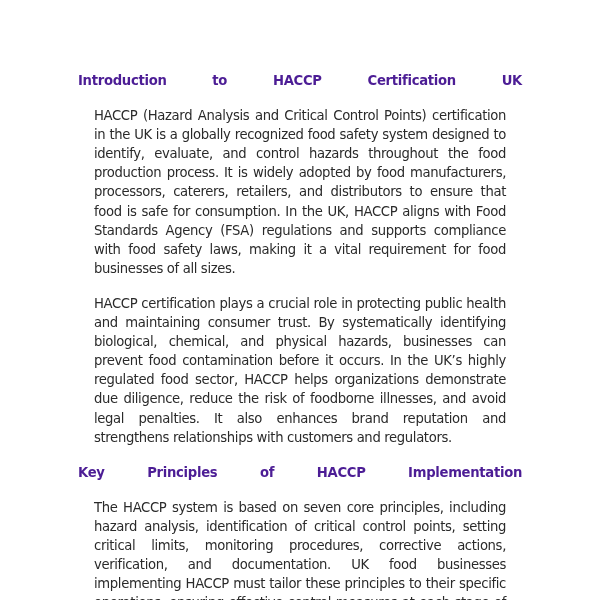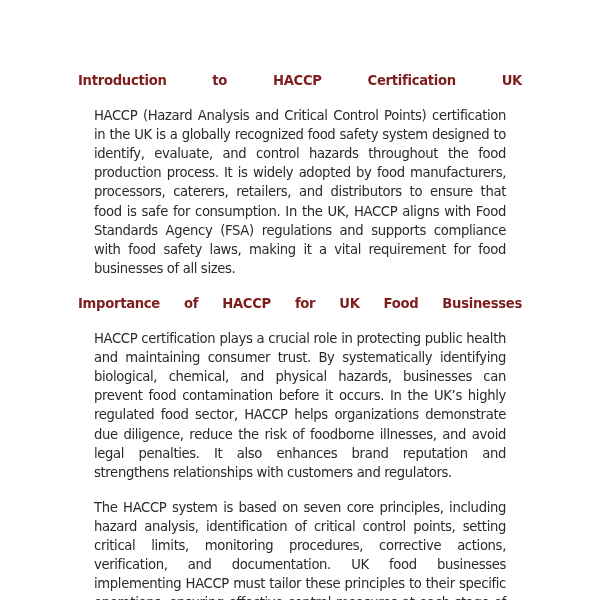--- a/index.html
+++ b/index.html
@@ -17,21 +17,21 @@
       width: 444px;
       font-family: "DejaVu Sans", sans-serif;
       font-size: 13.2px;
       line-height: 19.1px;
       color: #2a2a2a;
       letter-spacing: -0.35px;
       word-spacing: 0px;
     }
     .heading {
       font-weight: bold;
-      color: #7f1d1d;
+      color: #4c1d95;
       text-align: justify;
       text-align-last: justify;
       white-space: nowrap;
       margin: 0;
       letter-spacing: -0.3px;
     }
     .para {
       text-align: justify;
       margin: 16px;
       hyphens: none;
@@ -39,22 +39,22 @@
   </style>
 </head>
 <body>
 
 <div class="page">
   <section>
     <p class="heading">Introduction to HACCP Certification UK</p>
     <p class="para">HACCP (Hazard Analysis and Critical Control Points) certification in the UK is a globally recognized food safety system designed to identify, evaluate, and control hazards throughout the food production process. It is widely adopted by food manufacturers, processors, caterers, retailers, and distributors to ensure that food is safe for consumption. In the UK, HACCP aligns with Food Standards Agency (FSA) regulations and supports compliance with food safety laws, making it a vital requirement for food businesses of all sizes.</p>
   </section>
   <section>
-    <p class="heading">Importance of HACCP for UK Food Businesses</p>
     <p class="para">HACCP certification plays a crucial role in protecting public health and maintaining consumer trust. By systematically identifying biological, chemical, and physical hazards, businesses can prevent food contamination before it occurs. In the UK’s highly regulated food sector, HACCP helps organizations demonstrate due diligence, reduce the risk of foodborne illnesses, and avoid legal penalties. It also enhances brand reputation and strengthens relationships with customers and regulators.</p>
   </section>
   <section>
+    <p class="heading">Key Principles of HACCP Implementation</p>
     <p class="para">The HACCP system is based on seven core principles, including hazard analysis, identification of critical control points, setting critical limits, monitoring procedures, corrective actions, verification, and documentation. UK food businesses implementing HACCP must tailor these principles to their specific operations, ensuring effective control measures at each stage of the food supply chain. Proper documentation and consistent monitoring are essential for maintaining compliance and audit readiness.</p>
   </section>
   <section>
     <p class="heading">HACCP Certification Process in the UK</p>
   </section>
 </div>
 
 </body></html>

